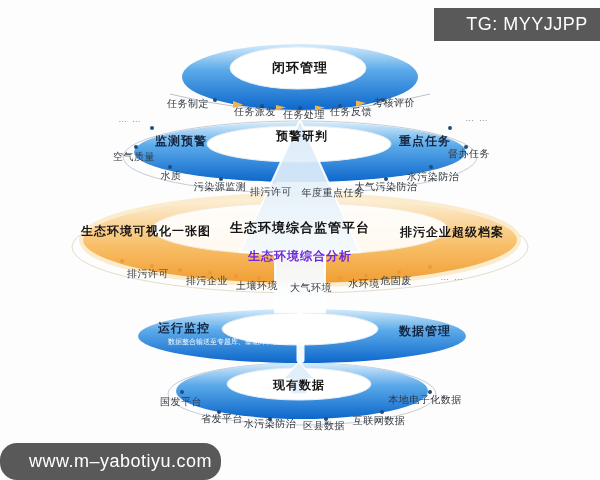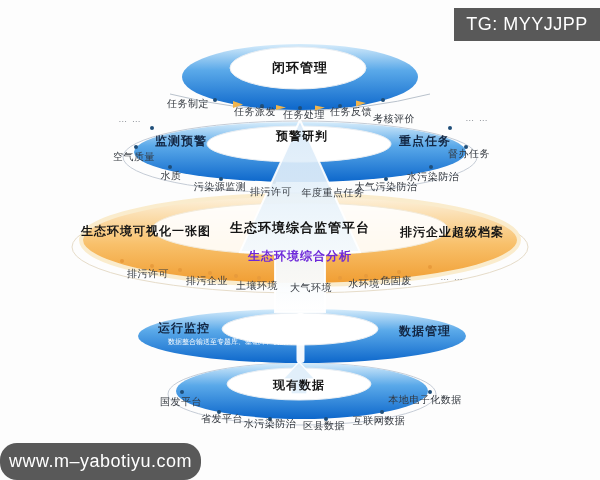--- a/index.html
+++ b/index.html
@@ -8,21 +8,21 @@
   #diagram-svg{position:absolute;left:0;top:0;}
   .label{position:absolute;transform:translate(-50%,-50%);white-space:nowrap;
     color:#33383f;font-size:10px;letter-spacing:.5px;z-index:5;}
   .title{font-weight:bold;color:#151515;font-size:12px;letter-spacing:1px;}
   .title-lg{font-size:13px;}
   .side-title{font-weight:bold;color:#132744;font-size:12px;letter-spacing:1px;}
   .subtitle{font-weight:bold;color:#6d28d9;font-size:12px;letter-spacing:1px;}
   .note{color:#ffffff;font-size:7px;letter-spacing:0;}
   .dots{color:#8a8f96;font-size:9px;letter-spacing:1px;}
   .wm{position:absolute;background:#595959;color:#fff;display:flex;align-items:center;
-    justify-content:center;font-size:18px;letter-spacing:.5px;z-index:10;}
+    justify-content:center;font-size:18px;letter-spacing:.5px;z-index:10;padding-left:20px;}
   #wm-tr{right:0;top:8px;width:146px;height:33px;}
   #wm-bl{left:0;bottom:0;width:201px;height:37px;border-radius:17px;}
 </style>
 </head>
 <body>
 
 <div id="stage">
 
   <svg id="diagram-svg" width="600" height="480" viewBox="0 0 600 480">
     <defs>
@@ -121,21 +121,21 @@
 
     <polygon points="300,120 240,252 275,252 275,312 325,312 325,252 360,252" fill="url(#arrowGrad)" stroke="rgba(255,255,255,0.9)" stroke-width="2"></polygon>
     <polygon points="299,362 283,379 291,379 291,394 307,394 307,379 315,379" fill="rgba(223,238,250,0.95)" stroke="rgba(255,255,255,0.9)" stroke-width="1.5"></polygon>
   </svg>
 
   <span class="label title title-lg" style="left:300px;top:68px">闭环管理</span>
   <span class="label" style="left:188px;top:104px">任务制定</span>
   <span class="label" style="left:255px;top:112px">任务派发</span>
   <span class="label" style="left:304px;top:115px">任务处理</span>
   <span class="label" style="left:351px;top:112px">任务反馈</span>
-  <span class="label" style="left:394px;top:119px">考核评价</span>
+  <span class="label" style="left:394px;top:103px">考核评价</span>
 
   <span class="label dots" style="left:130px;top:119px">… …</span>
   <span class="label dots" style="left:477px;top:118px">… …</span>
   <span class="label side-title" style="left:181px;top:141px">监测预警</span>
   <span class="label title" style="left:302px;top:136px">预警研判</span>
   <span class="label side-title" style="left:425px;top:141px">重点任务</span>
   <span class="label" style="left:134px;top:157px">空气质量</span>
   <span class="label" style="left:171px;top:176px">水质</span>
   <span class="label" style="left:220px;top:187px">污染源监测</span>
   <span class="label" style="left:271px;top:192px">排污许可</span>

